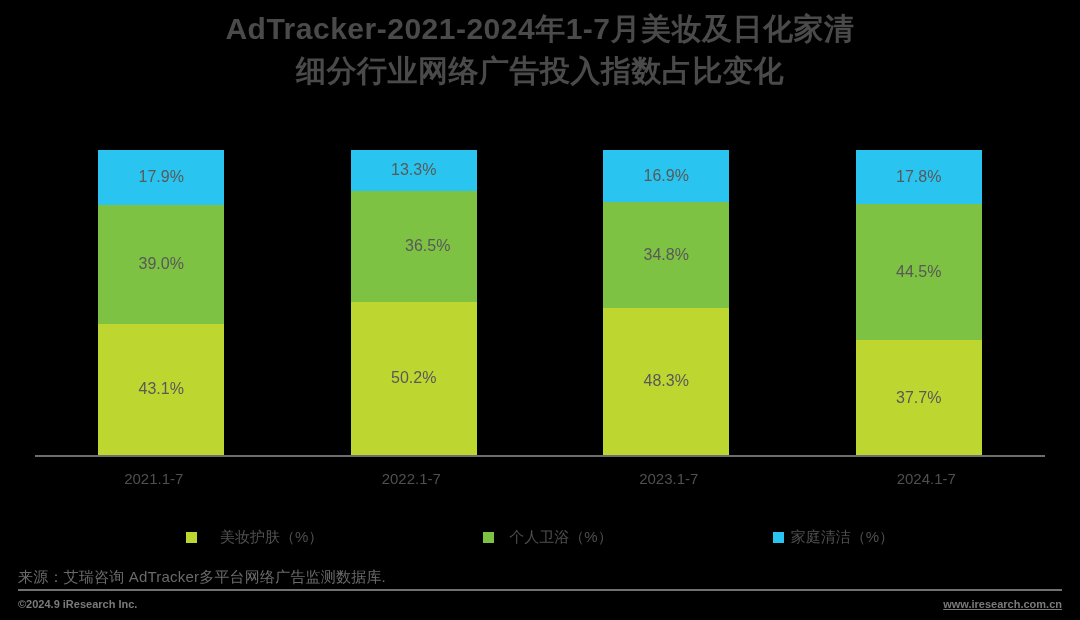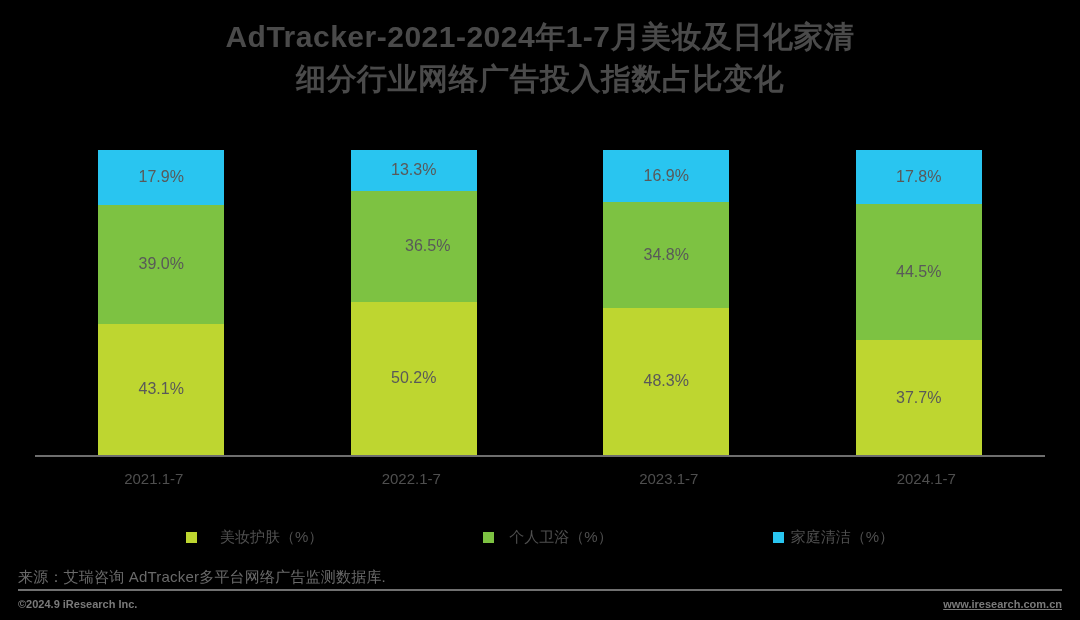--- a/index.html
+++ b/index.html
@@ -15,21 +15,21 @@
   #page {
     position: relative;
     width: 1080px;
     height: 620px;
     background: #000000;
   }
 
   
   .title-block {
     position: absolute;
-    top: 16px;
+    top: 8px;
     left: 0;
     width: 1080px;
     text-align: center;
   }
   .title-line {
     display: block;
     font-size: 30px;
     font-weight: bold;
     color: #4a4a4a;
     line-height: 42px;

